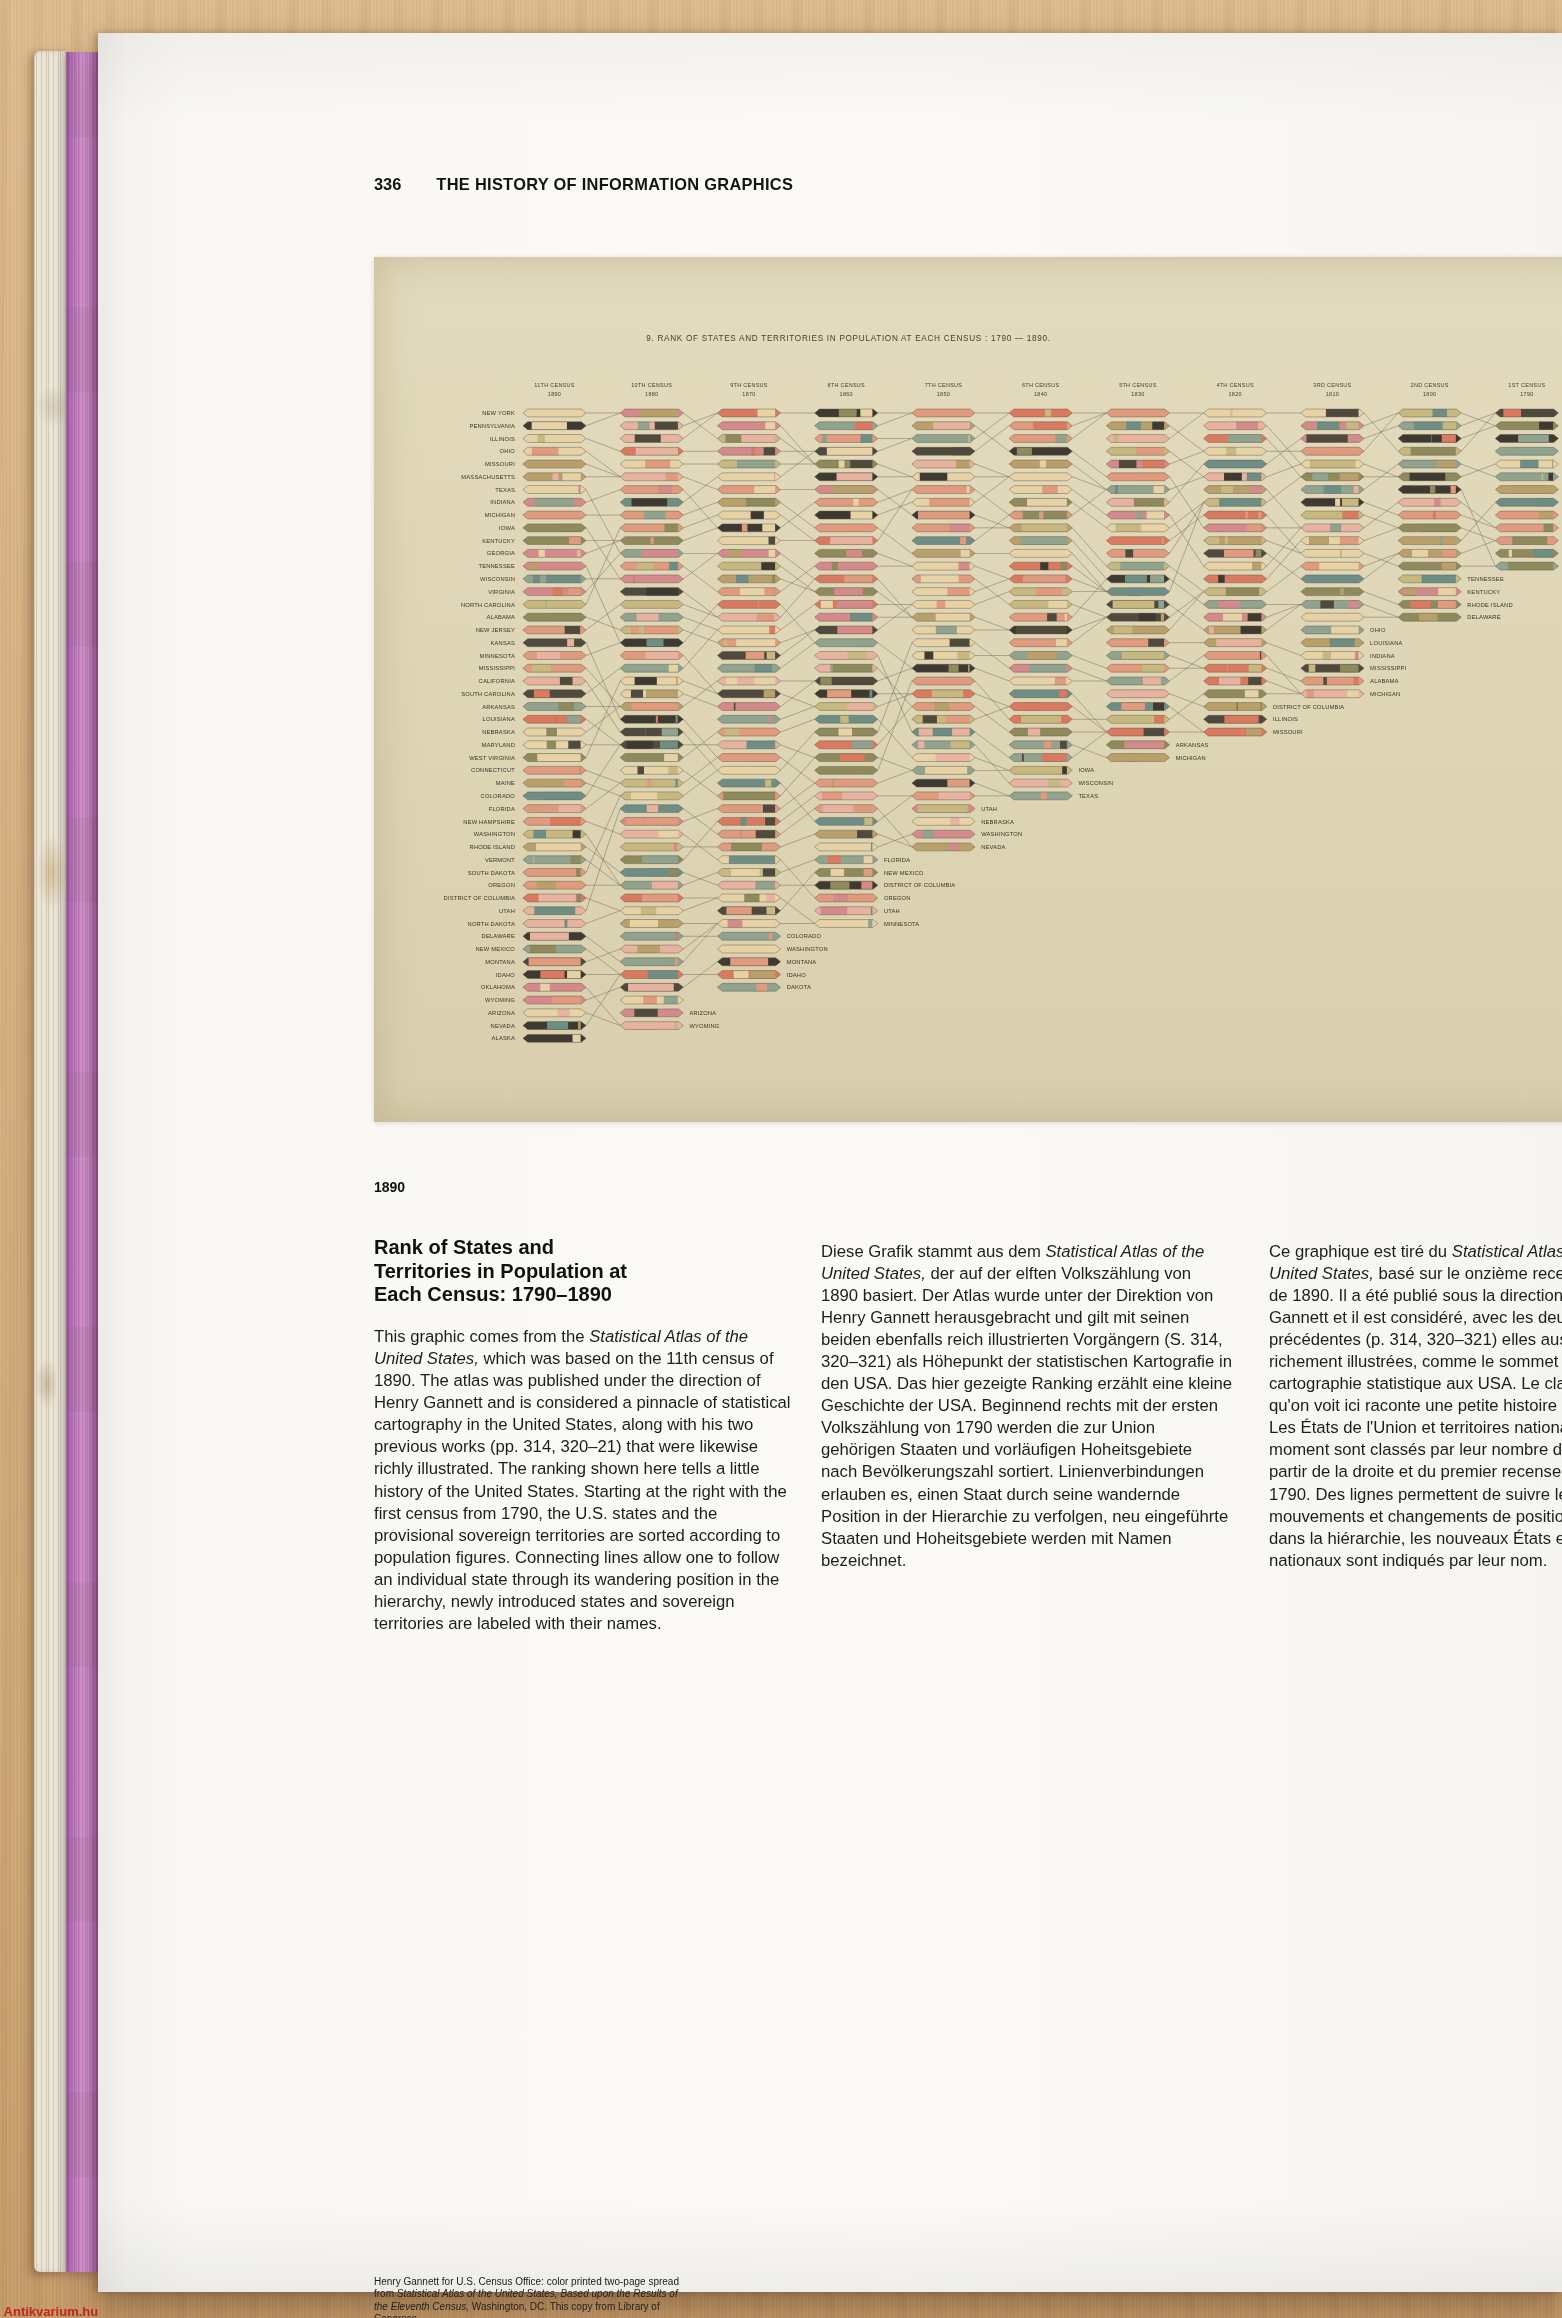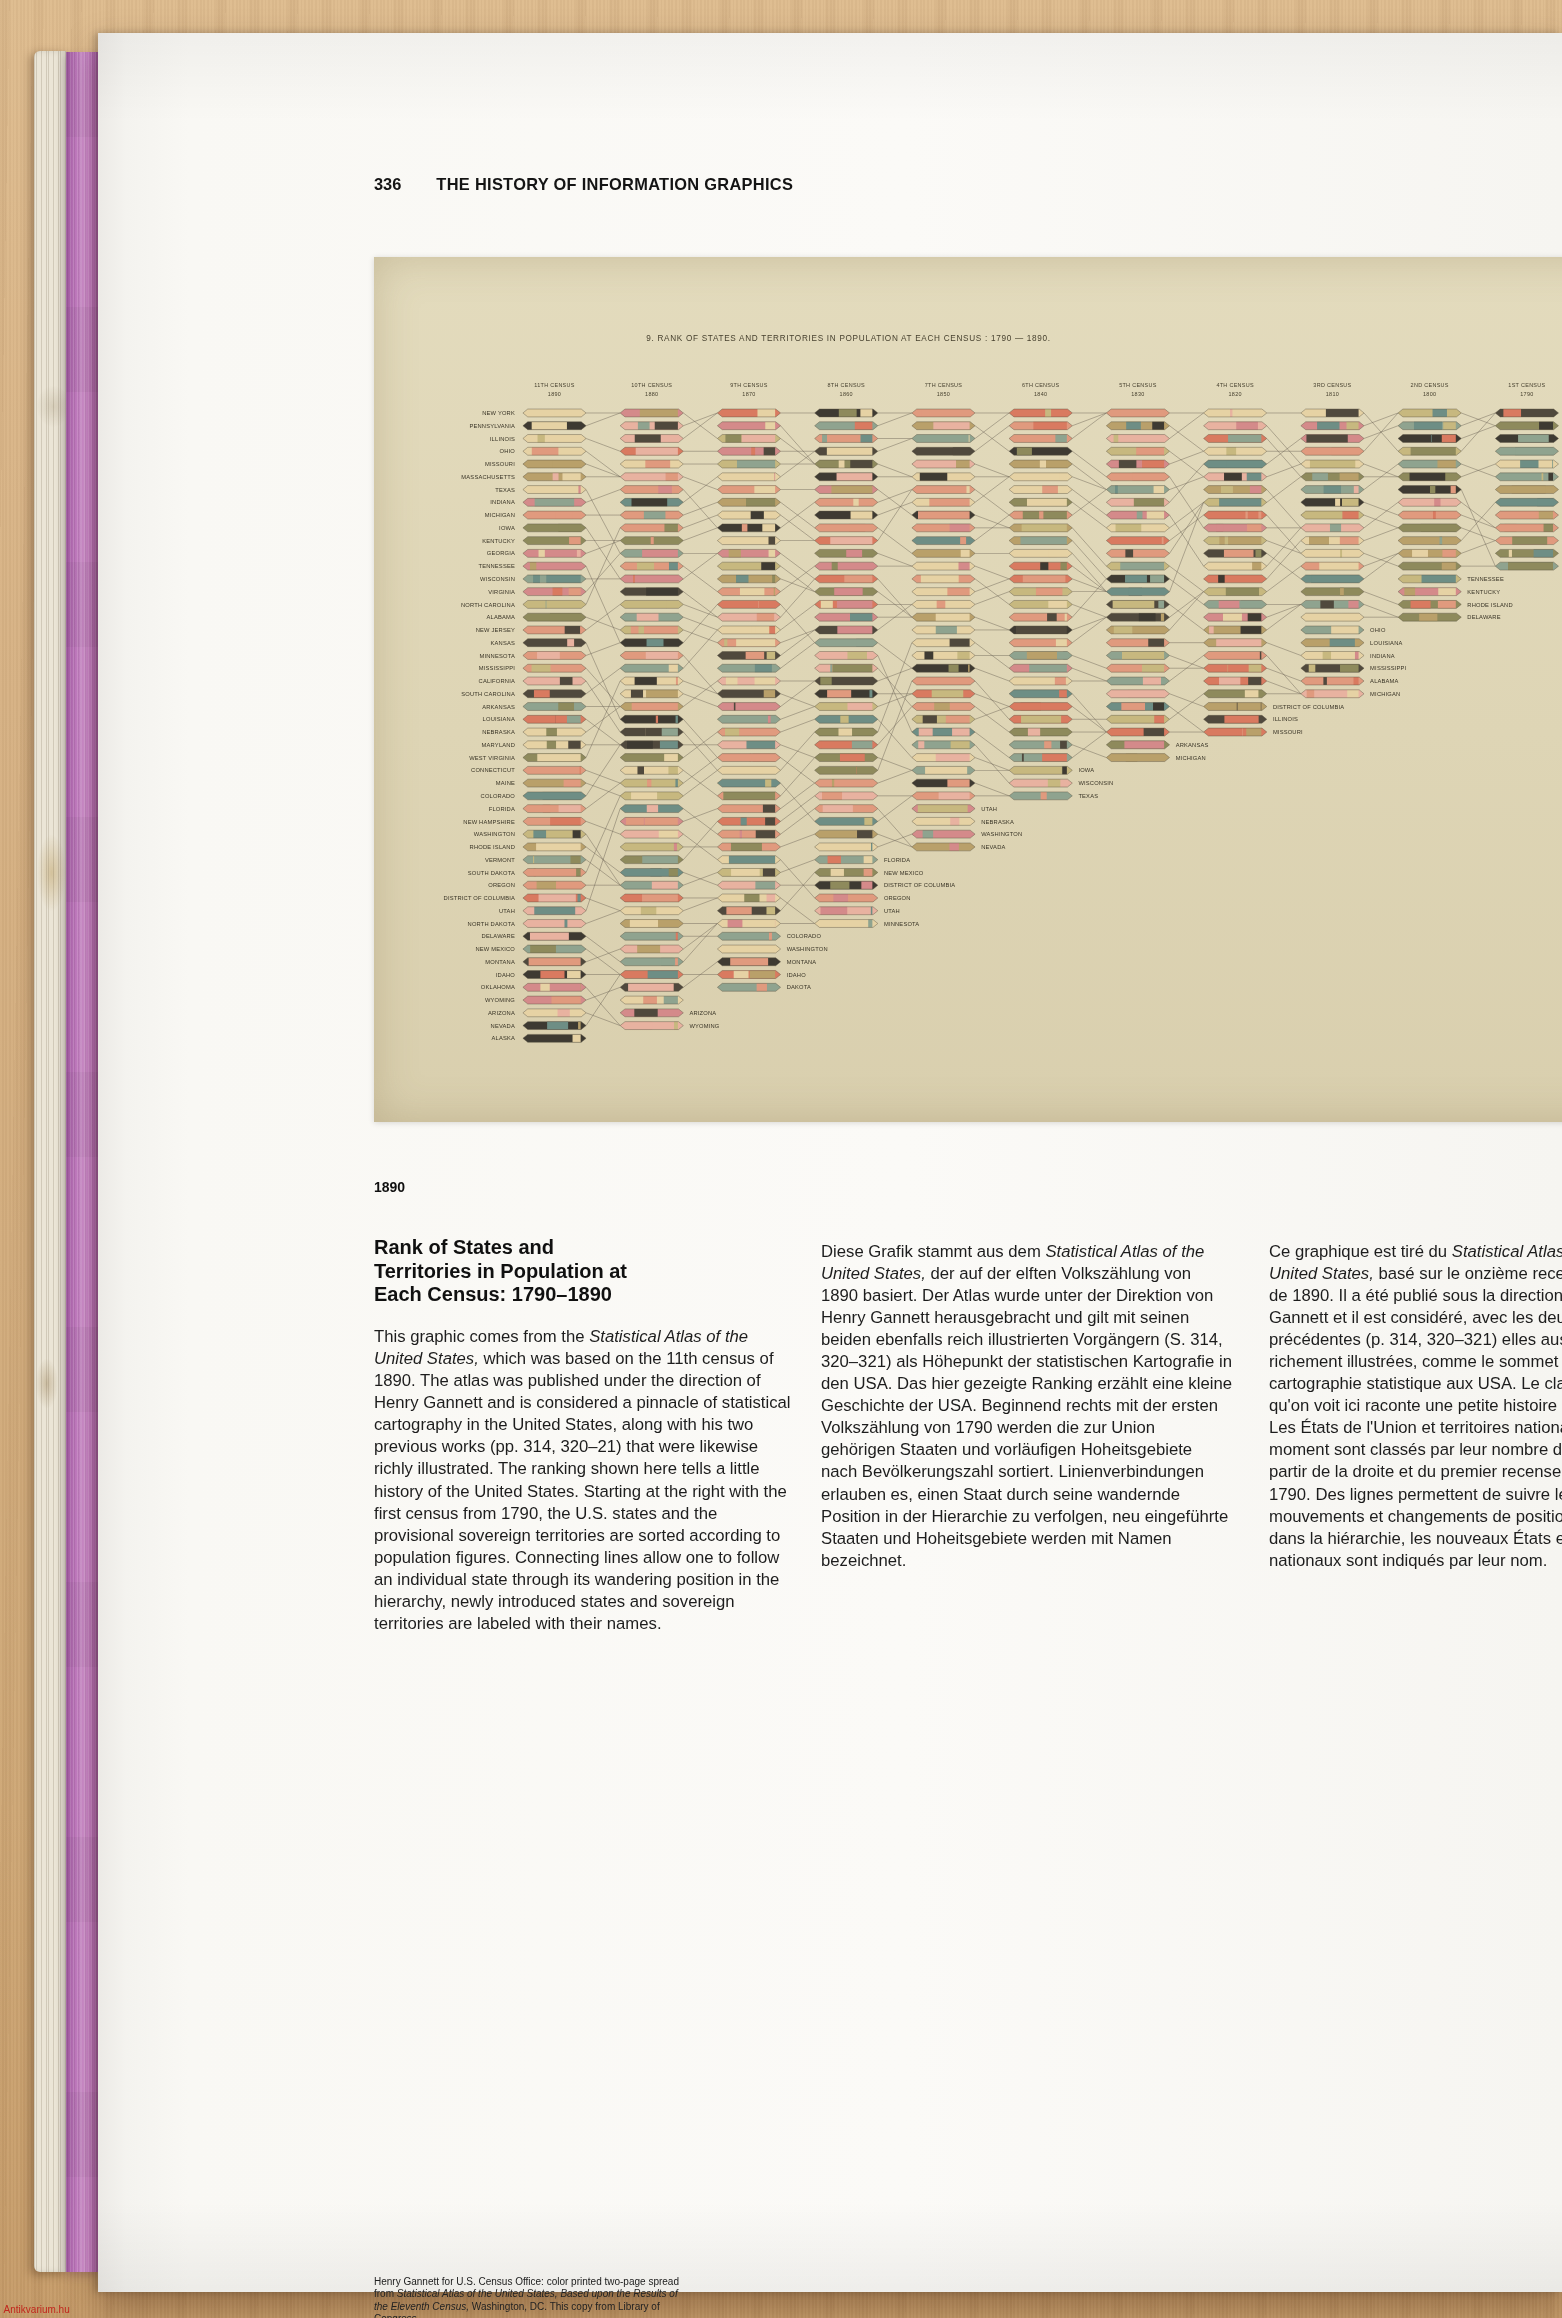--- a/index.html
+++ b/index.html
@@ -59,21 +59,21 @@
   .year-marker{position:absolute;left:276px;top:1146px;font-size:14px;font-weight:bold;color:#101010;}
   .col-en{position:absolute;left:276px;top:1203px;width:425px;}
   .article-title{font-size:20px;font-weight:bold;line-height:1.18;white-space:pre-line;
     color:#101010;margin:0 0 19.4px 0;}
   .body-text{font-size:16.7px;line-height:1.32;color:#1d1d1d;text-align:left;}
   .col-de{position:absolute;left:723px;top:1208px;width:411px;}
   .col-fr{position:absolute;left:1171px;top:1208px;width:382px;}
   .it{font-style:italic;}
   .caption{position:absolute;left:276px;top:2243px;width:307px;
     font-size:10px;line-height:1.24;color:#222;}
-  .watermark{position:absolute;left:3.6px;top:2304px;font-size:10px;font-weight:normal;color:#c0271d;}
+  .watermark{position:absolute;left:3.6px;top:2304px;font-size:13px;font-weight:bold;color:#c0271d;}
 </style>
 </head>
 <body>
 
 <div class="desk"></div>
 <div class="fore-edge"></div>
 <div class="purple-edge"></div>
 
 <div class="page">
 

